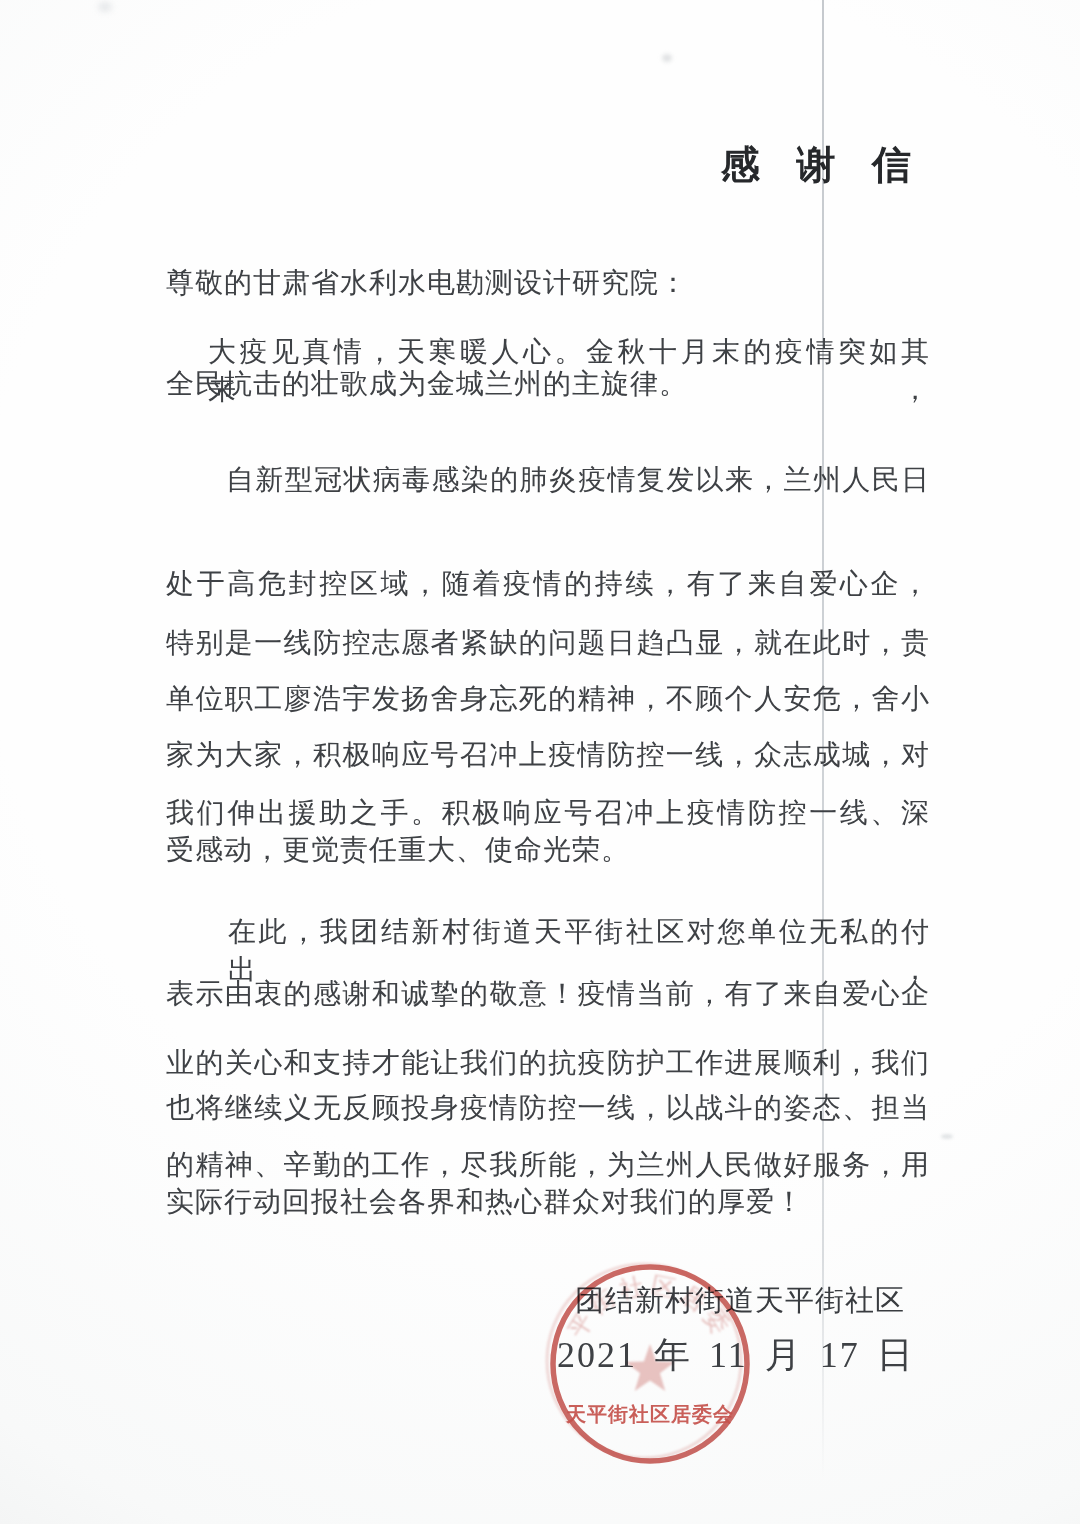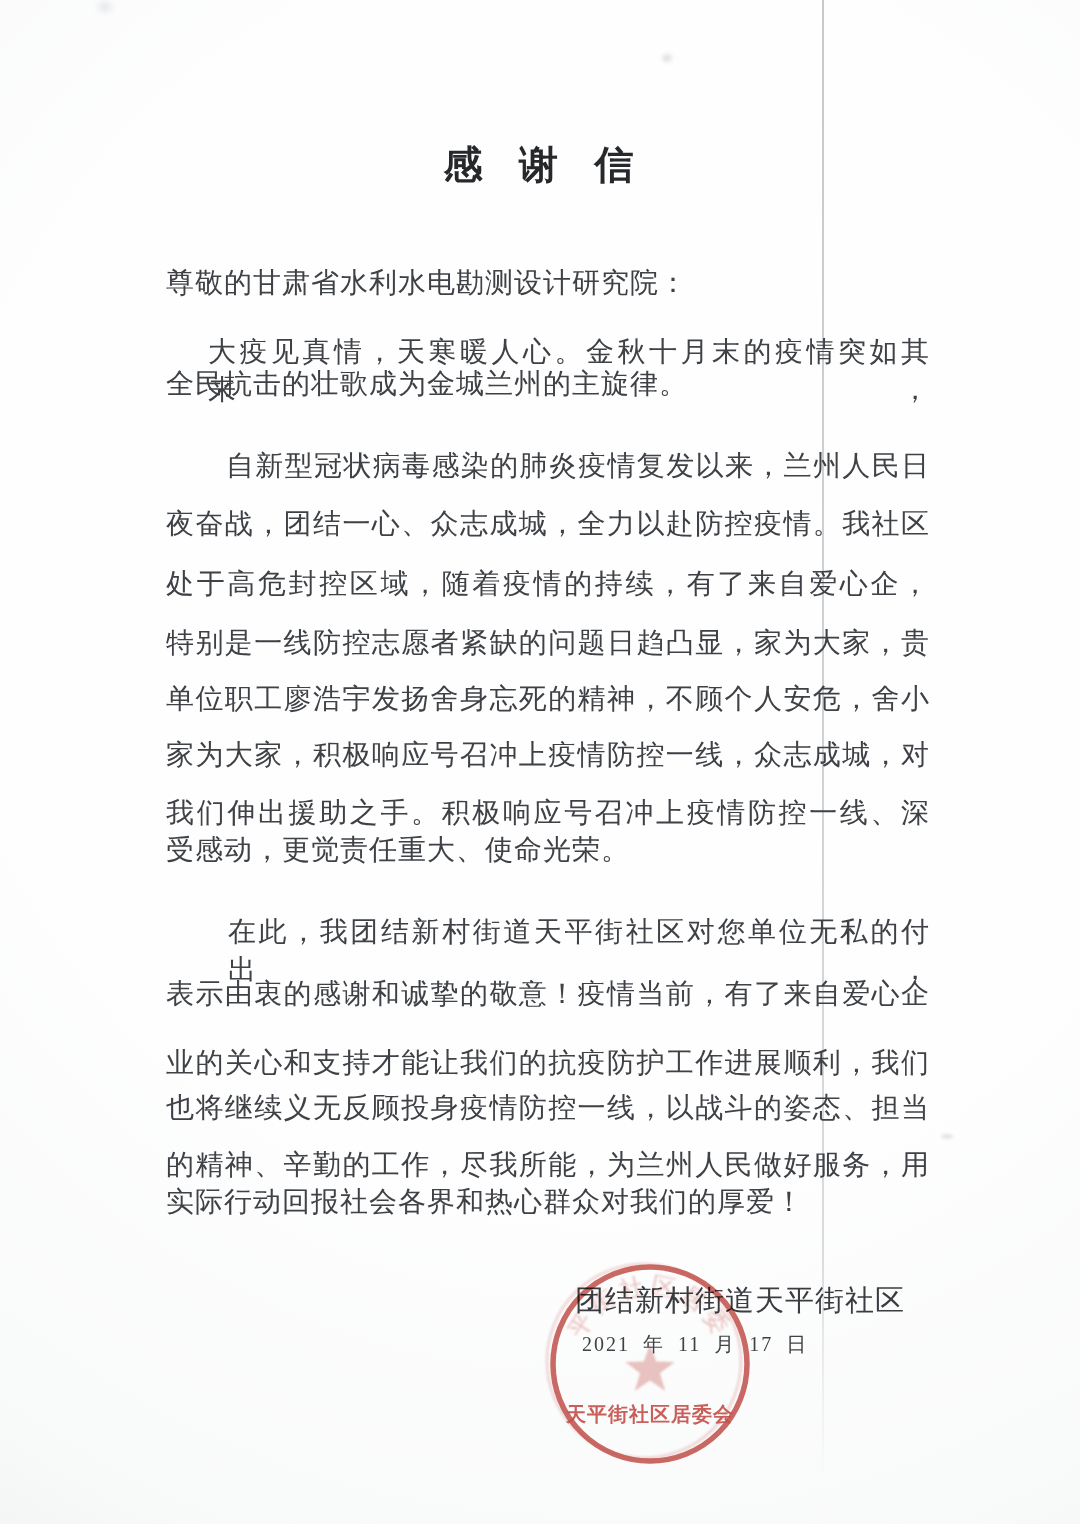--- a/index.html
+++ b/index.html
@@ -21,21 +21,21 @@
     opacity: .75;
   }
   .speck { position: absolute; border-radius: 50%; }
   #speck-1 { left: 662px; top: 54px; width: 10px; height: 8px; background: #c7cacd; filter: blur(2px); opacity: .55; }
   #speck-2 { left: 941px; top: 1134px; width: 12px; height: 5px; background: #cfd3d6; filter: blur(1.5px); opacity: .6; }
   #speck-3 { left: 98px;  top: 2px;   width: 14px; height: 10px; background: #dde0e3; filter: blur(3px); opacity: .7; }
 
   #title {
     position: absolute;
     left: 166px; top: 138px; width: 752px;
-    text-align: center;
+    text-align: right;
     font-family: "DejaVu Sans", "Liberation Sans", sans-serif;
     font-weight: bold;
     font-size: 39px;
     letter-spacing: 7px;
     word-spacing: 9px;
     color: #26282b;
   }
   .line {
     position: absolute;
     left: 166px;
@@ -56,22 +56,22 @@
   }
   #signature {
     position: absolute;
     left: 575px; top: 1281px;
     font-size: 29px;
     letter-spacing: 1px;
     color: #393c40;
   }
   #date-line {
     position: absolute;
-    left: 582px; top: 1331px;
-    font-size: 20px;
+    left: 557px; top: 1331px;
+    font-size: 36px;
     letter-spacing: 2px;
     word-spacing: 6px;
     color: #3e4145;
   }
   #stamp {
     position: absolute;
     left: 540px; top: 1254px;
     width: 220px; height: 220px;
     mix-blend-mode: multiply;
   }
@@ -84,24 +84,23 @@
   <div id="crease"></div>
   <div id="speck-1" class="speck"></div>
   <div id="speck-2" class="speck"></div>
   <div id="speck-3" class="speck"></div>
 
   <div id="title">感 谢 信</div>
 
   <div class="line" style="top:264px">尊敬的甘肃省水利水电勘测设计研究院：</div>
   <div class="line j" style="top:313px;padding-left:42px">大疫见真情，天寒暖人心。金秋十月末的疫情突如其来，</div>
   <div class="line" style="top:365px">全民抗击的壮歌成为金城兰州的主旋律。</div>
-  <div class="line j" style="top:427px;padding-left:60px">自新型冠状病毒感染的肺炎疫情复发以来，兰州人民日</div>
-  <div class="line j" style="top:485px">夜奋战，团结一心、众志成城，全力以赴防控疫情。我社区</div>
+  <div class="line j" style="top:441px;padding-left:60px">自新型冠状病毒感染的肺炎疫情复发以来，兰州人民日</div>
   <div class="line j" style="top:545px">处于高危封控区域，随着疫情的持续，有了来自爱心企，</div>
-  <div class="line j" style="top:604px">特别是一线防控志愿者紧缺的问题日趋凸显，家为大家，贵</div>
+  <div class="line j" style="top:604px">特别是一线防控志愿者紧缺的问题日趋凸显，就在此时，贵</div>
   <div class="line j" style="top:660px">单位职工廖浩宇发扬舍身忘死的精神，不顾个人安危，舍小</div>
   <div class="line j" style="top:716px">家为大家，积极响应号召冲上疫情防控一线，众志成城，对</div>
   <div class="line j" style="top:774px">我们伸出援助之手。积极响应号召冲上疫情防控一线、深</div>
   <div class="line" style="top:831px">受感动，更觉责任重大、使命光荣。</div>
   <div class="line j" style="top:893px;padding-left:62px">在此，我团结新村街道天平街社区对您单位无私的付出，</div>
   <div class="line j" style="top:955px">表示由衷的感谢和诚挚的敬意！疫情当前，有了来自爱心企</div>
   <div class="line j" style="top:1024px">业的关心和支持才能让我们的抗疫防护工作进展顺利，我们</div>
   <div class="line j" style="top:1069px">也将继续义无反顾投身疫情防控一线，以战斗的姿态、担当</div>
   <div class="line j" style="top:1126px">的精神、辛勤的工作，尽我所能，为兰州人民做好服务，用</div>
   <div class="line" style="top:1183px">实际行动回报社会各界和热心群众对我们的厚爱！</div>

